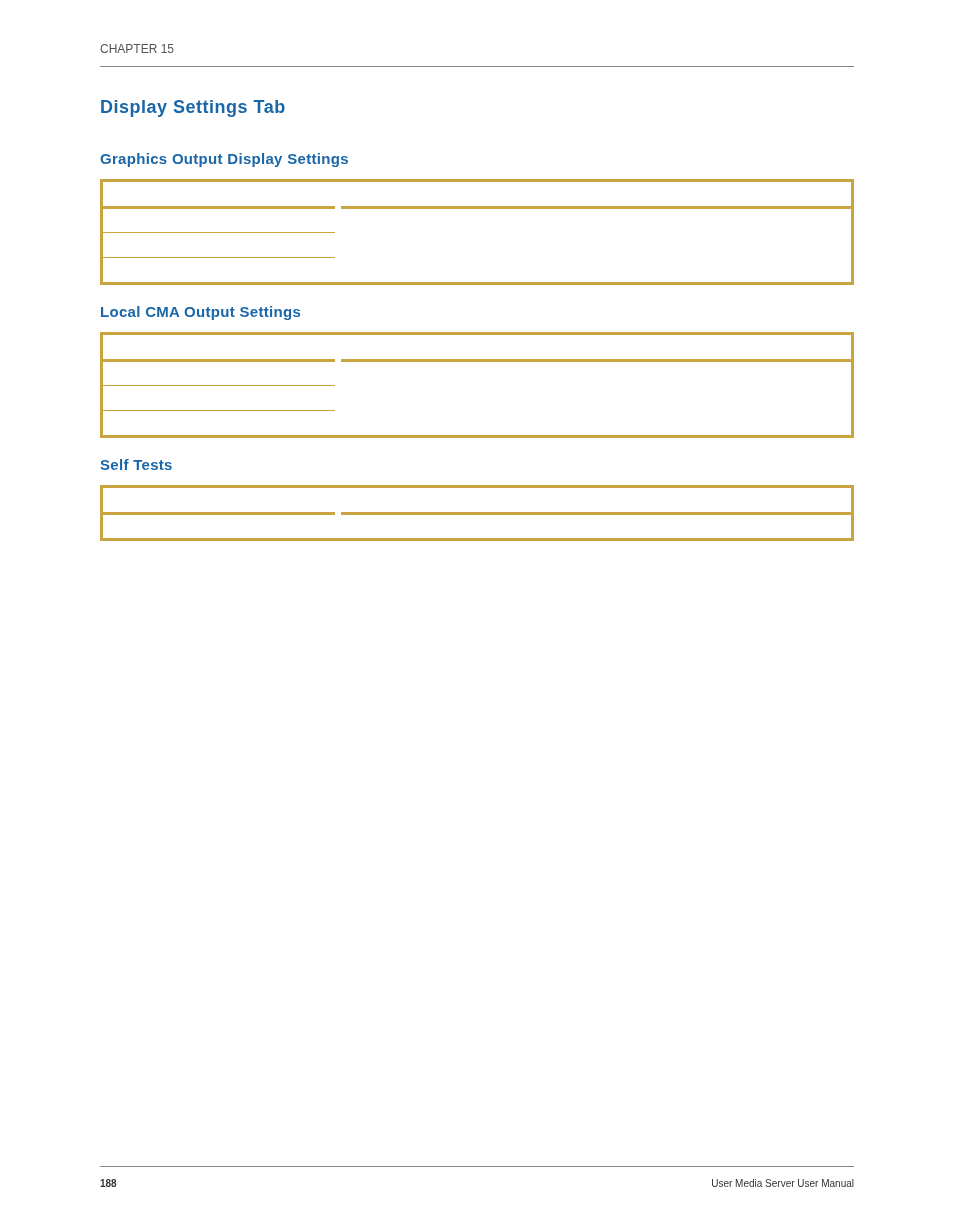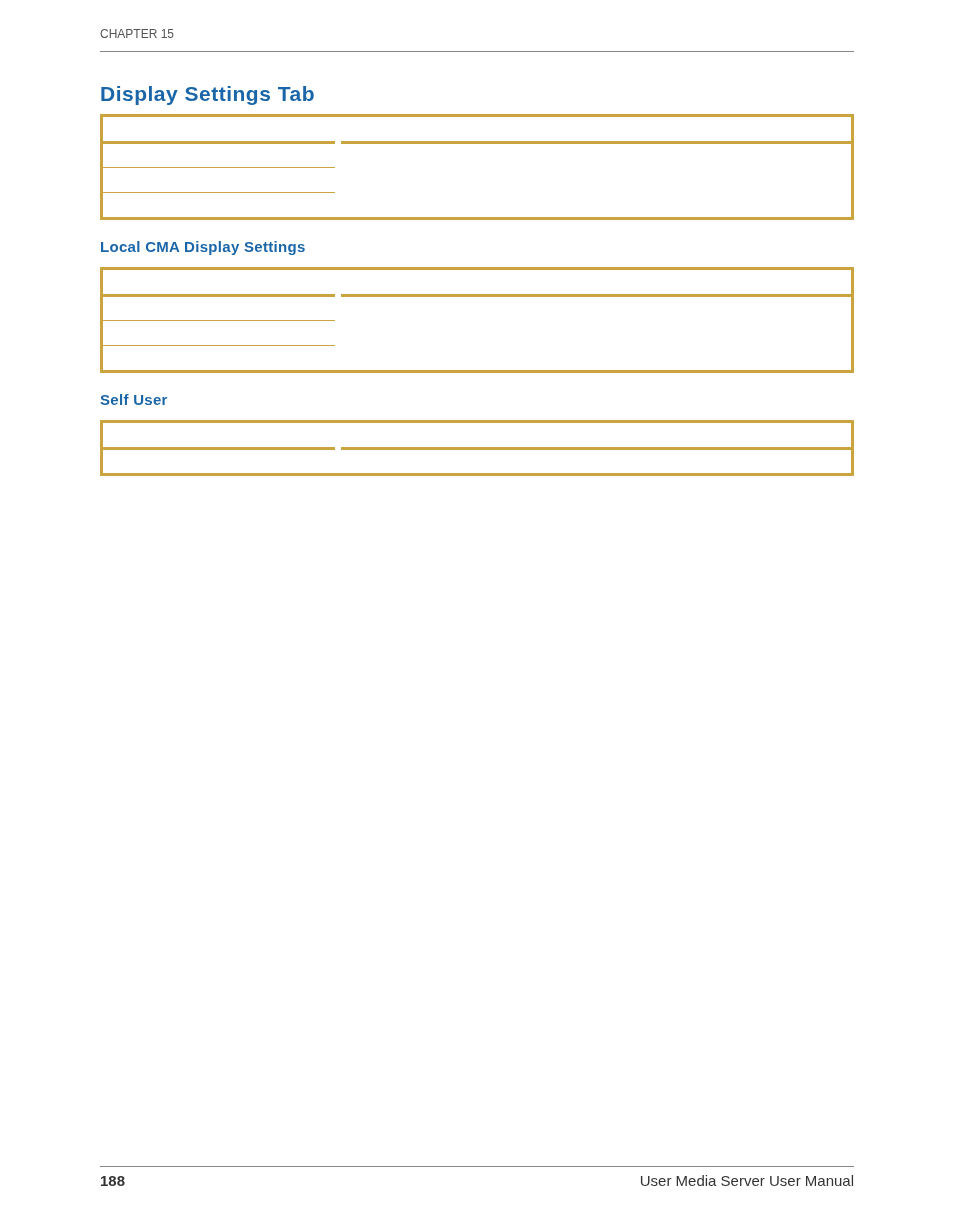--- a/index.html
+++ b/index.html
@@ -5,41 +5,41 @@
   * { margin: 0; padding: 0; box-sizing: border-box; }
   body {
     font-family: Arial, Helvetica, sans-serif;
     background: #ffffff;
     width: 954px;
     height: 1227px;
     position: relative;
     color: #333;
   }
   .page {
-    padding: 25px 100px 0 100px;
+    padding: 40px 100px 0 100px;
     height: 100%;
     position: relative;
   }
   .header-block {
     font-size: 12px;
     color: #555;
     line-height: 1.5;
     padding-bottom: 8px;
   }
   .header-divider {
     border: none;
     border-top: 1px solid #888;
     margin-bottom: 30px;
   }
   .main-heading {
     font-family: "Trebuchet MS", "Arial Black", sans-serif;
-    font-size: 21px;
+    font-size: 18px;
     font-weight: bold;
     color: #1a66a8;
-    margin-bottom: 8px;
+    margin-bottom: 32px;
     letter-spacing: 0.5px;
   }
   .sub-heading {
     font-family: "Trebuchet MS", "Arial Black", sans-serif;
     font-size: 15px;
     font-weight: bold;
     color: #1a66a8;
     margin-bottom: 12px;
     margin-top: 18px;
     letter-spacing: 0.3px;
@@ -81,36 +81,37 @@
     border: none;
     border-top: 1px solid #888;
   }
   .footer {
     position: absolute;
     left: 100px;
     right: 100px;
     bottom: 38px;
     display: flex;
     justify-content: space-between;
-    font-size: 15px;
+    font-size: 10px;
     color: #333;
   }
   .footer .page-num { font-weight: bold; }
 </style>
 </head>
 <body>
 
 <div class="page">
   <div class="header-block">
     <div>CHAPTER 15</div>
   </div>
   <hr class="header-divider">
 
   <h1 class="main-heading">Display Settings Tab</h1>
 
+  <h2 class="sub-heading">Graphics Output Display Settings</h2>
   <div class="table-wrap">
     <table>
       <thead>
         <tr>
           <th class="c1"></th>
           <th class="gap"></th>
           <th></th>
         </tr>
       </thead>
       <tbody>
@@ -126,21 +127,21 @@
           </tr>
         <tr>
             <td class="c1"></td>
             <td class="gap"></td>
             <td></td>
           </tr>
       </tbody>
     </table>
   </div>
 
-  <h2 class="sub-heading">Local CMA Display Settings</h2>
+  <h2 class="sub-heading">Local CMA Output Settings</h2>
   <div class="table-wrap">
     <table>
       <thead>
         <tr>
           <th class="c1"></th>
           <th class="gap"></th>
           <th></th>
         </tr>
       </thead>
       <tbody>
@@ -156,21 +157,21 @@
           </tr>
         <tr>
             <td class="c1"></td>
             <td class="gap"></td>
             <td></td>
           </tr>
       </tbody>
     </table>
   </div>
 
-  <h2 class="sub-heading">Self User</h2>
+  <h2 class="sub-heading">Self Tests</h2>
   <div class="table-wrap">
     <table>
       <thead>
         <tr>
           <th class="c1"></th>
           <th class="gap"></th>
           <th></th>
         </tr>
       </thead>
       <tbody>

